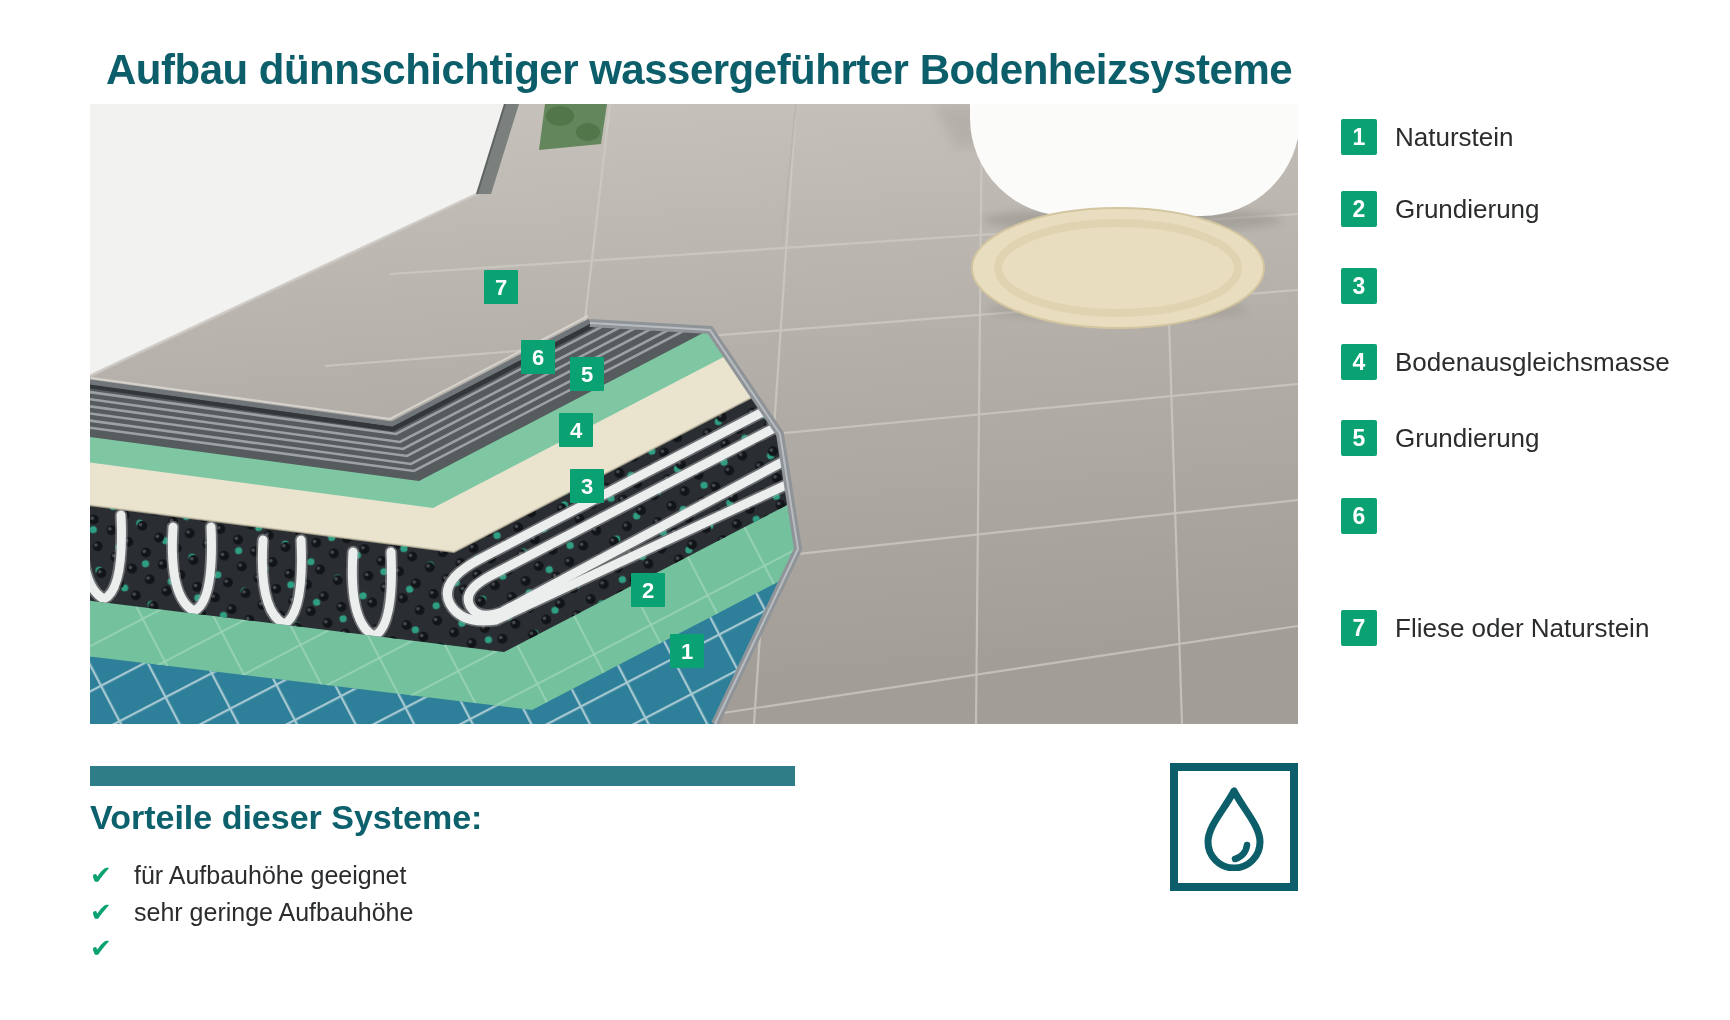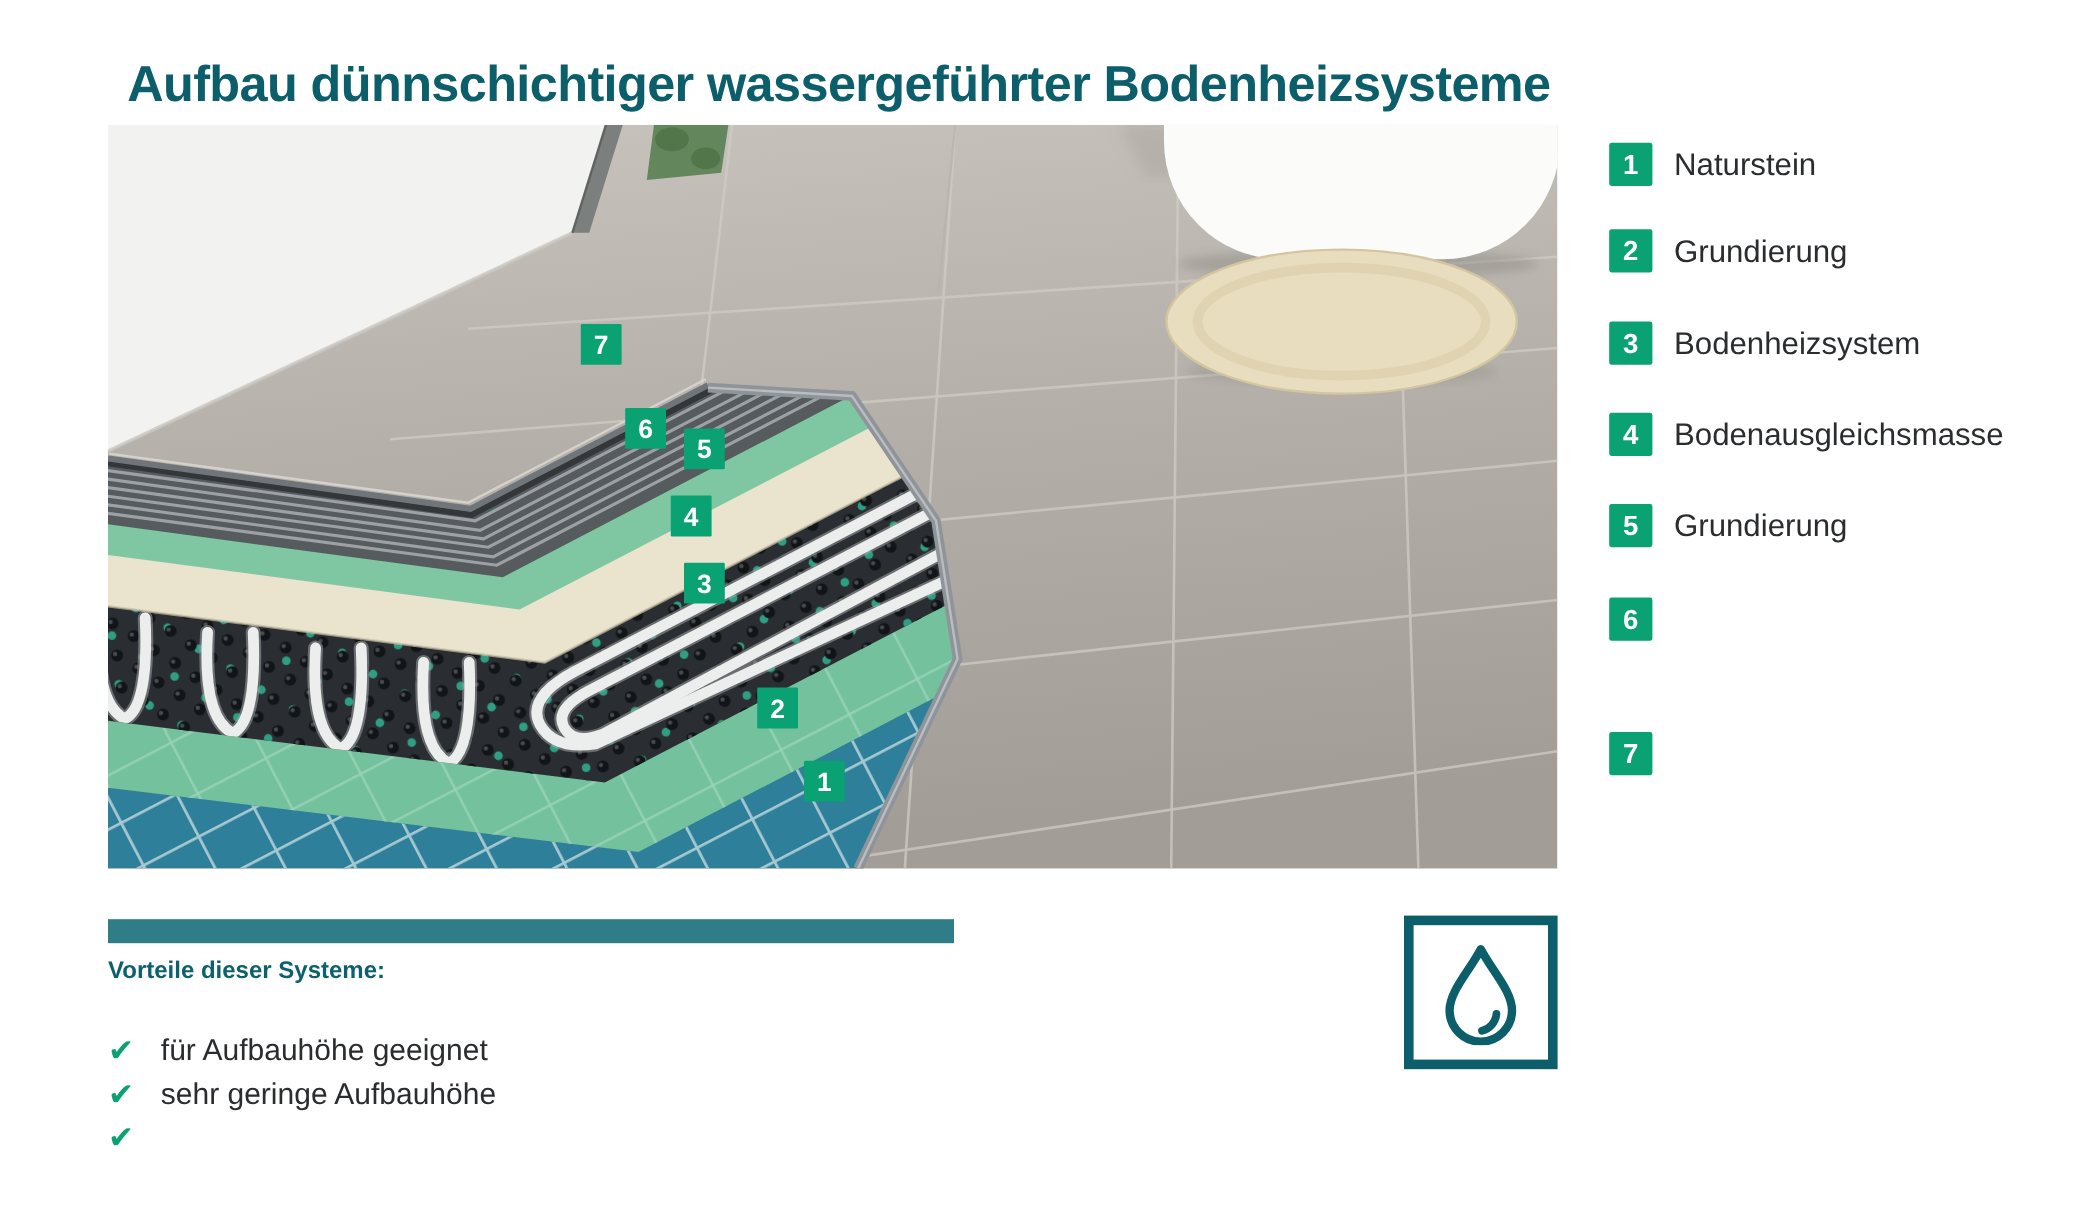--- a/index.html
+++ b/index.html
@@ -9,21 +9,21 @@
        font-size:42px;font-weight:bold;color:#0b5e6a;letter-spacing:-0.5px;}
   .photo{position:absolute;left:90px;top:104px;width:1208px;height:620px;overflow:hidden;}
   .legend{position:absolute;left:1341px;top:0;width:380px;}
   .legend-row{position:absolute;left:0;display:flex;align-items:flex-start;}
   .legend-badge{width:36px;height:36px;background:#0aa173;color:#fff;border-radius:2px;
        display:flex;align-items:center;justify-content:center;
        font-size:23px;font-weight:bold;flex:0 0 36px;}
   .legend-label{margin-left:18px;font-size:26px;color:#2a2c2e;line-height:36px;}
   .teal-bar{position:absolute;left:90px;top:766px;width:705px;height:20px;background:#2e7d87;}
   .advantages-heading{position:absolute;left:90px;top:798px;margin:0;
-       font-size:20px;font-weight:bold;color:#0c616d;}
+       font-size:34px;font-weight:bold;color:#0c616d;}
   .check-row{position:absolute;left:90px;height:30px;display:flex;align-items:center;}
   .check-icon{width:44px;font-size:26px;font-weight:bold;color:#0aa173;}
   .check-text{font-size:25px;color:#2a2c2e;}
   .water-box{position:absolute;left:1170px;top:763px;width:128px;height:128px;
        box-sizing:border-box;border:8px solid #0c5f6a;background:#fff;
        display:flex;align-items:center;justify-content:center;}
 </style>
 </head>
 <body>
 
@@ -193,35 +193,35 @@
   <div class="legend-row" style="top:119px">
     <div class="legend-badge">1</div>
     <div class="legend-label">Naturstein</div>
   </div>
   <div class="legend-row" style="top:191px">
     <div class="legend-badge">2</div>
     <div class="legend-label">Grundierung</div>
   </div>
   <div class="legend-row" style="top:268px">
     <div class="legend-badge">3</div>
-    <div class="legend-label">Bodenheizsystem</div>
   </div>
   <div class="legend-row" style="top:344px">
     <div class="legend-badge">4</div>
     <div class="legend-label">Bodenausgleichsmasse</div>
   </div>
   <div class="legend-row" style="top:420px">
     <div class="legend-badge">5</div>
     <div class="legend-label">Grundierung</div>
   </div>
   <div class="legend-row" style="top:498px">
     <div class="legend-badge">6</div>
   </div>
   <div class="legend-row" style="top:610px">
     <div class="legend-badge">7</div>
+    <div class="legend-label">Fliese oder Naturstein</div>
   </div>
 </div>
 
 <div class="teal-bar"></div>
 
 <h2 class="advantages-heading">Vorteile dieser Systeme:</h2>
 
 <div class="check-row" style="top:860px">
   <span class="check-icon">✔</span>
   <span class="check-text">für Aufbauhöhe geeignet</span>

